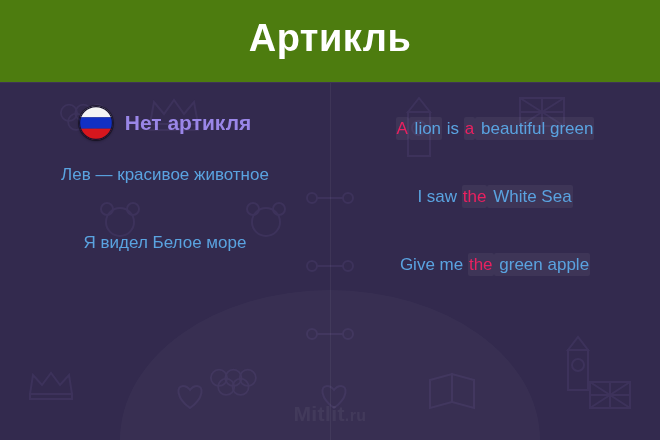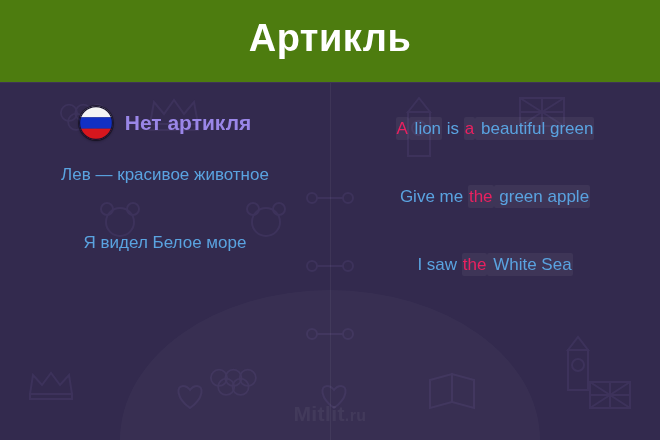--- a/index.html
+++ b/index.html
@@ -303,24 +303,24 @@
         </div>
       </div>
     </div>
 
     <div class="column">
       <div class="rows">
         <div class="row">
           <div class="sentence"><span class="article seg-hl">A</span><span class="seg-hl"> lion</span><span> is </span><span class="article seg-hl">a</span><span class="seg-hl"> beautiful green</span></div>
         </div>
         <div class="row">
+          <div class="sentence"><span>I saw </span><span class="article seg-hl">the</span><span class="seg-hl"> White Sea</span></div>
+        </div>
+        <div class="row">
           <div class="sentence"><span>Give me </span><span class="article seg-hl">the</span><span class="seg-hl"> green apple</span></div>
-        </div>
-        <div class="row">
-          <div class="sentence"><span>I saw </span><span class="article seg-hl">the</span><span class="seg-hl"> White Sea</span></div>
         </div>
       </div>
     </div>
 
   </div>
 
   <div class="watermark">
     <span>Mitlit</span><span class="tld">.ru</span>
   </div>
 

